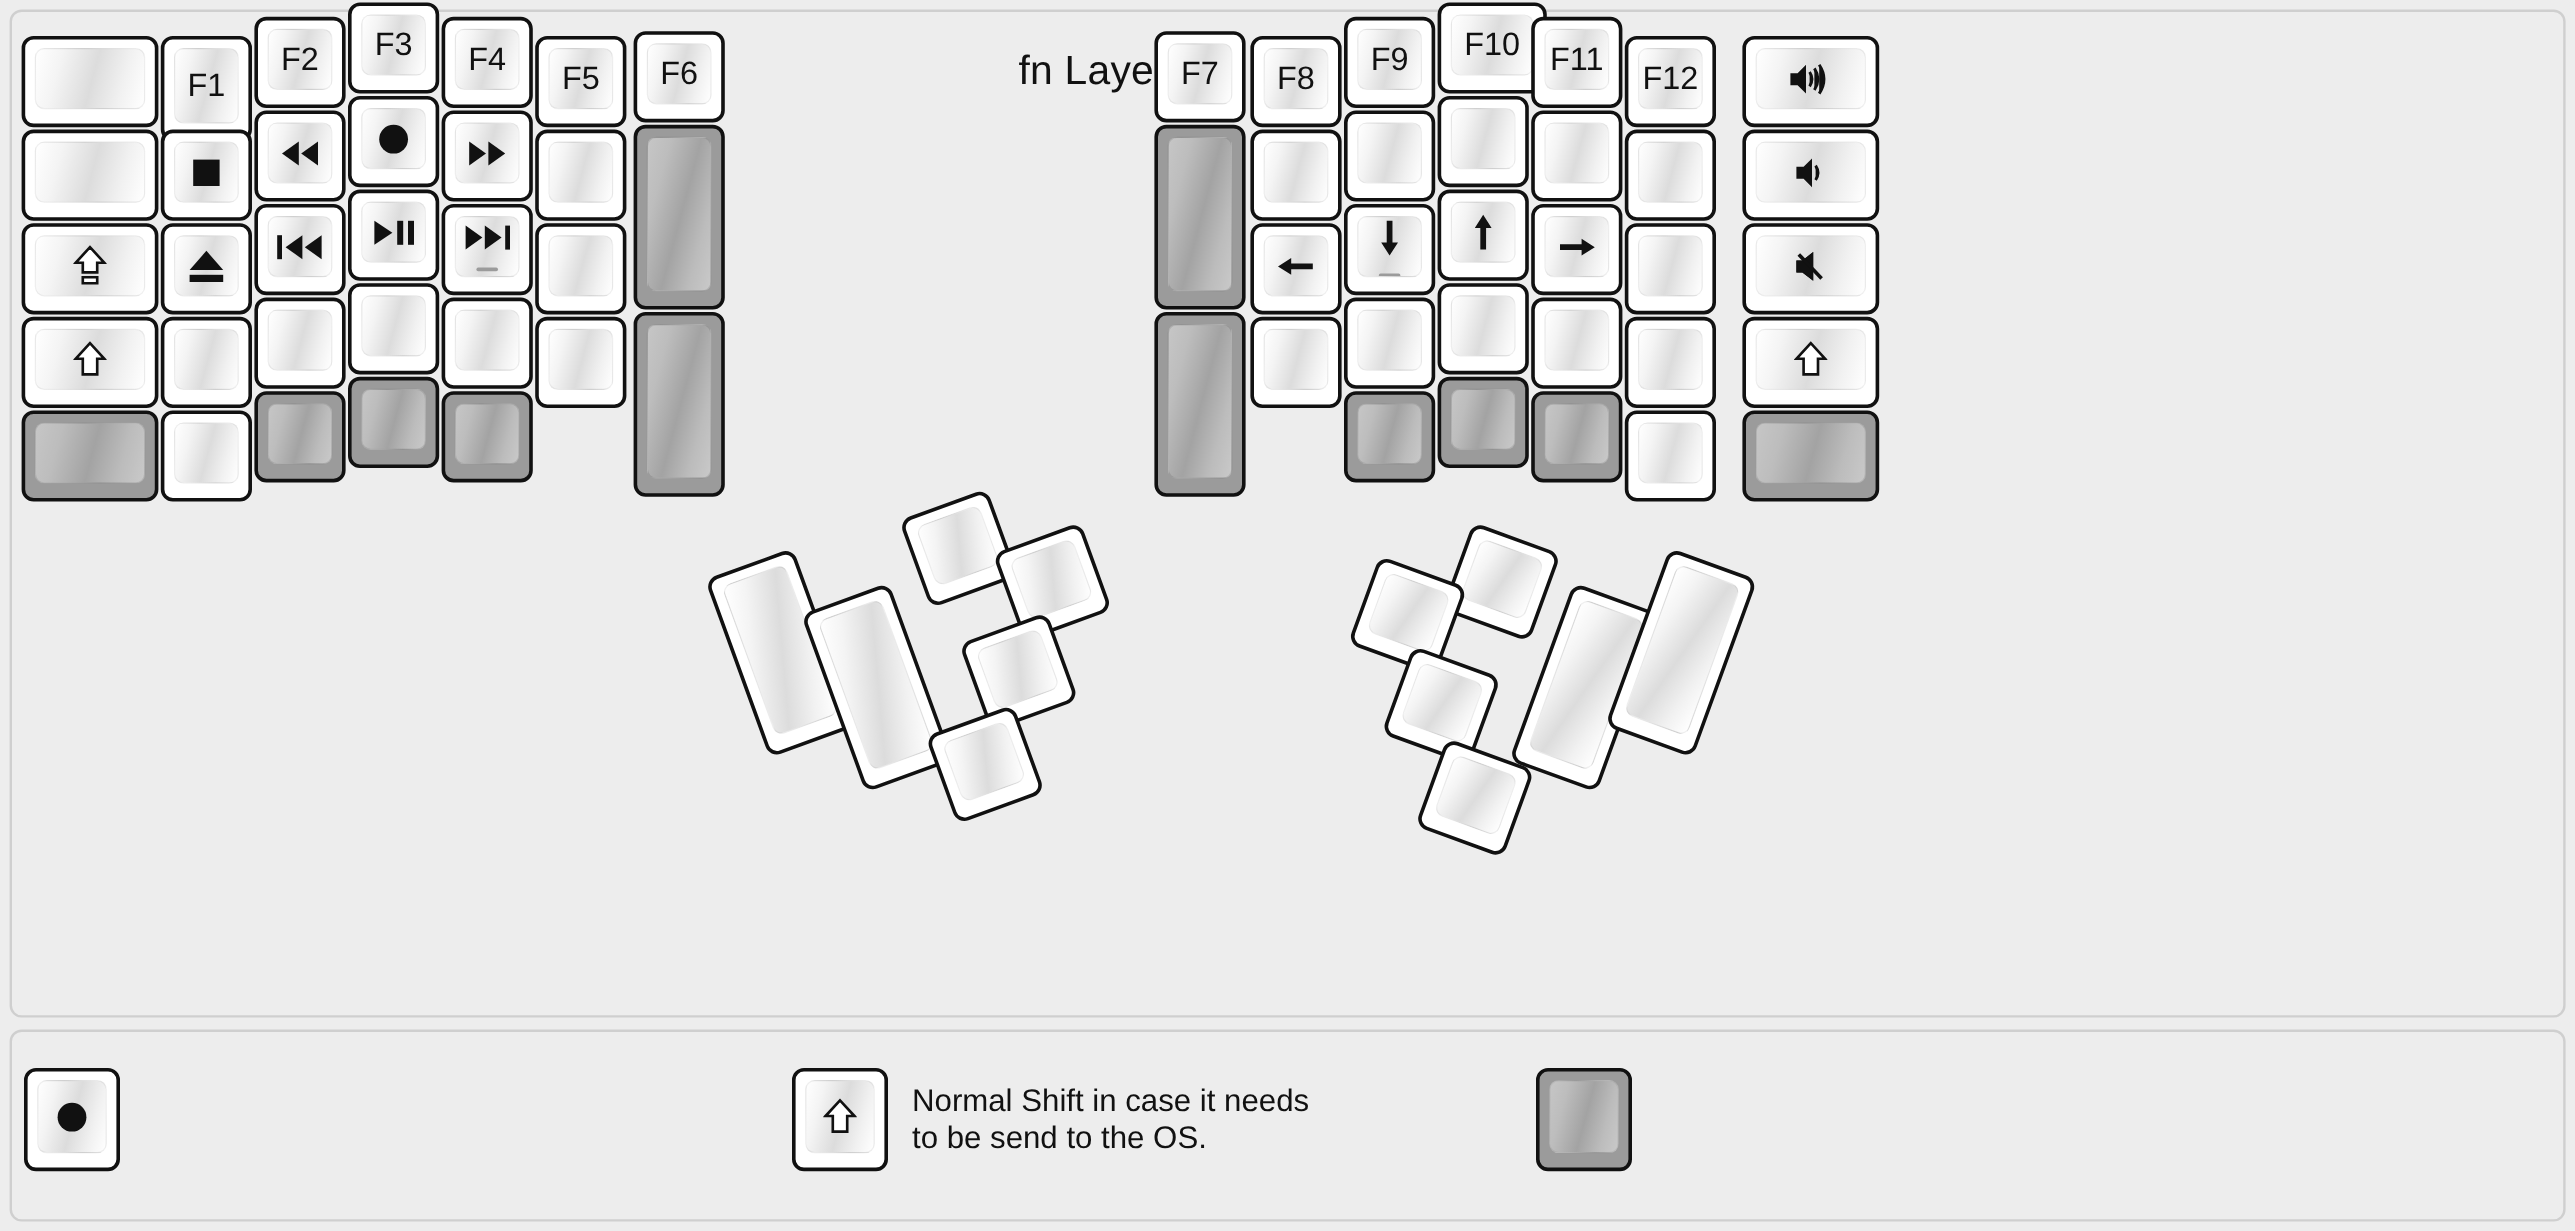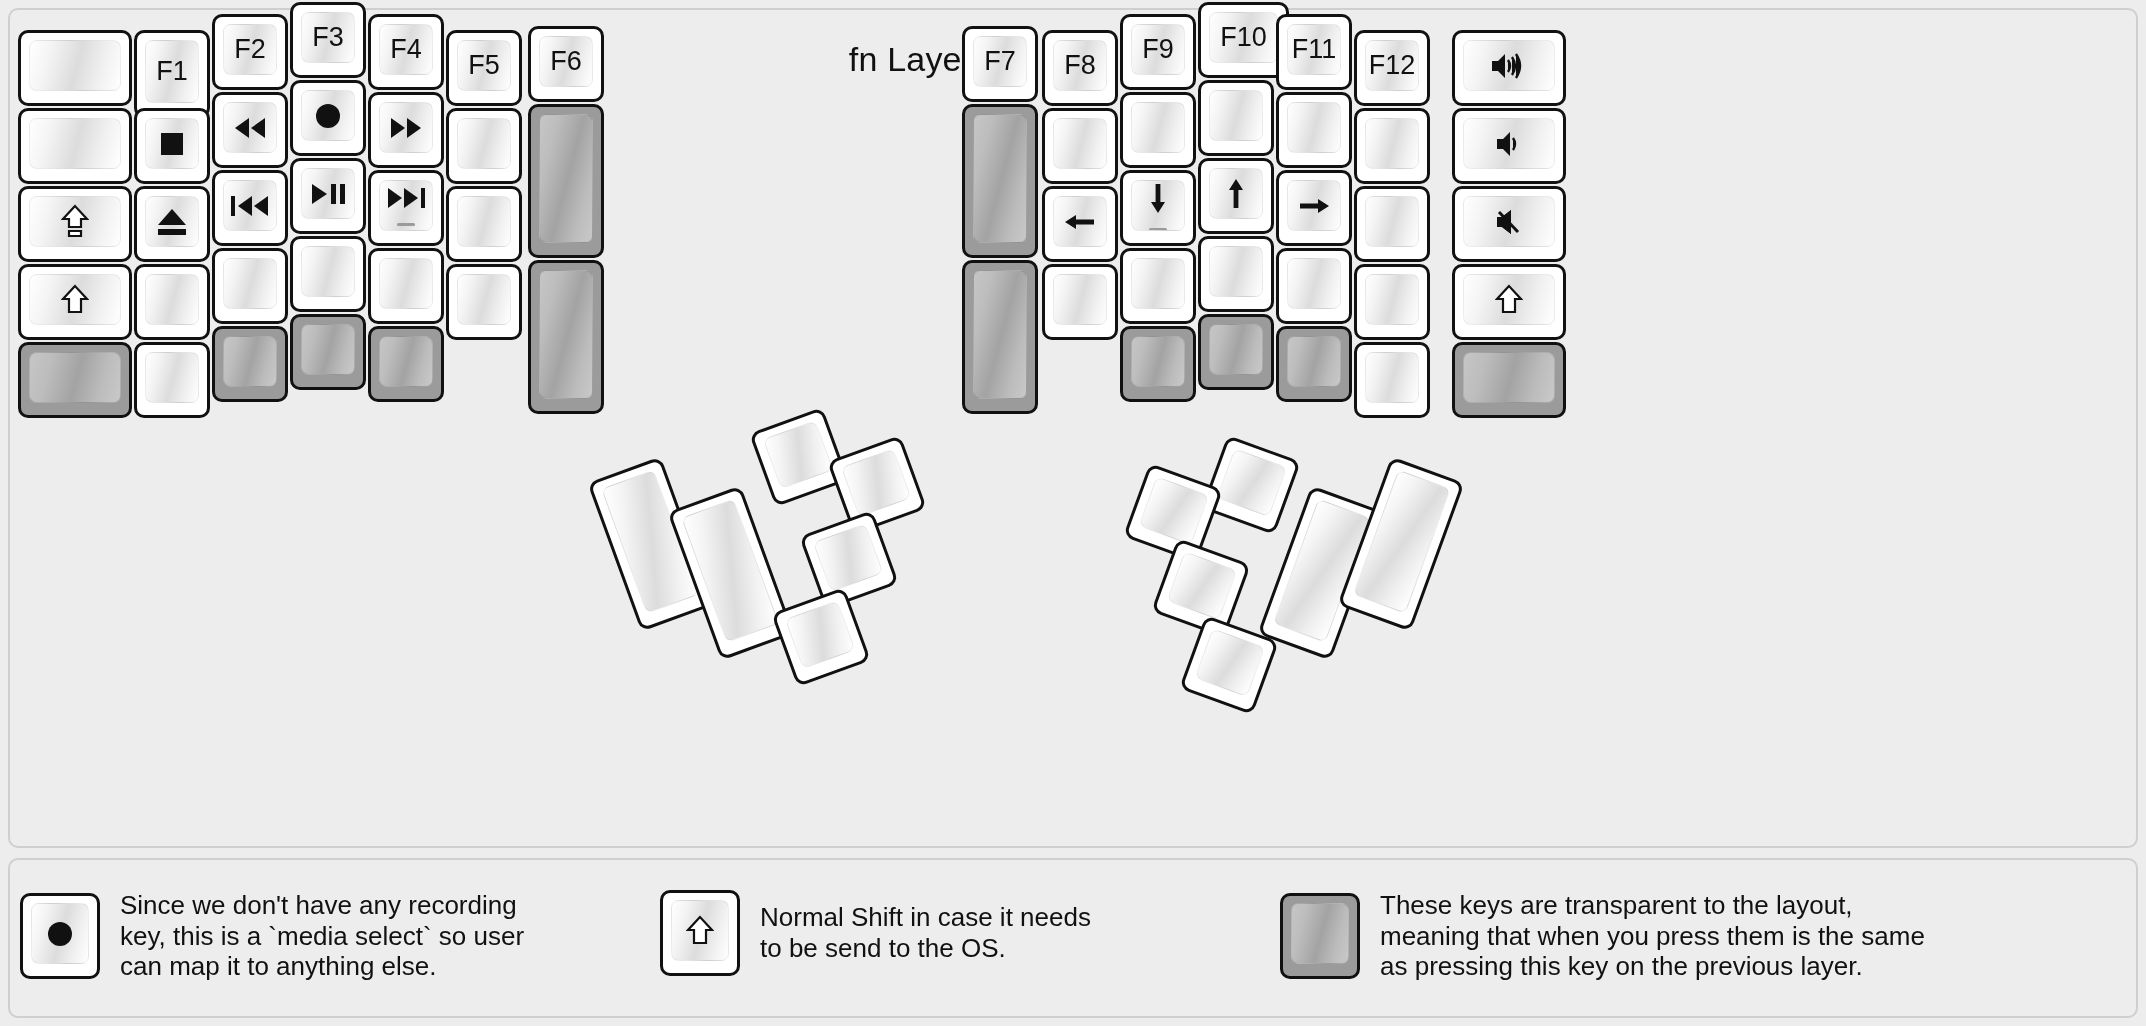--- a/index.html
+++ b/index.html
@@ -654,40 +654,34 @@
       <div class="legend-item" style="left: 20px; top: 890px; align-items: center;">
         <div class="legend-key">
           <div class="cap">
             <span class="glyph">
               <svg class="ico " width="30" height="30" viewBox="0 0 30 30">
                 <circle cx="15" cy="15" r="12"></circle>
               </svg>
             </span>
           </div>
         </div>
-        <div class="legend-text">Since we don't have any recording
-key, this is a `media select` so user
-can map it to anything else.</div>
       </div>
       <div class="legend-item" style="left: 660px; top: 890px; align-items: center; justify-content: space-between;">
         <div class="legend-key">
           <div class="cap">
             <span class="glyph">
               <svg class="ico outline" width="28" height="31" viewBox="0 0 28 31">
                 <path d="M14 2 L2 15 L8 15 L8 28 L20 28 L20 15 L26 15 Z"></path>
               </svg>
             </span>
           </div>
         </div>
         <div class="legend-text">Normal Shift in case it needs
 to be send to the OS.</div>
       </div>
       <div class="legend-item" style="left: 1280px; top: 890px; align-items: center;">
         <div class="legend-key trans">
           <div class="cap"></div>
         </div>
-        <div class="legend-text">These keys are transparent to the layout,
-meaning that when you press them is the same
-as pressing this key on the previous layer.</div>
       </div>
     </div>
 
 </div>
 
 </body></html>

